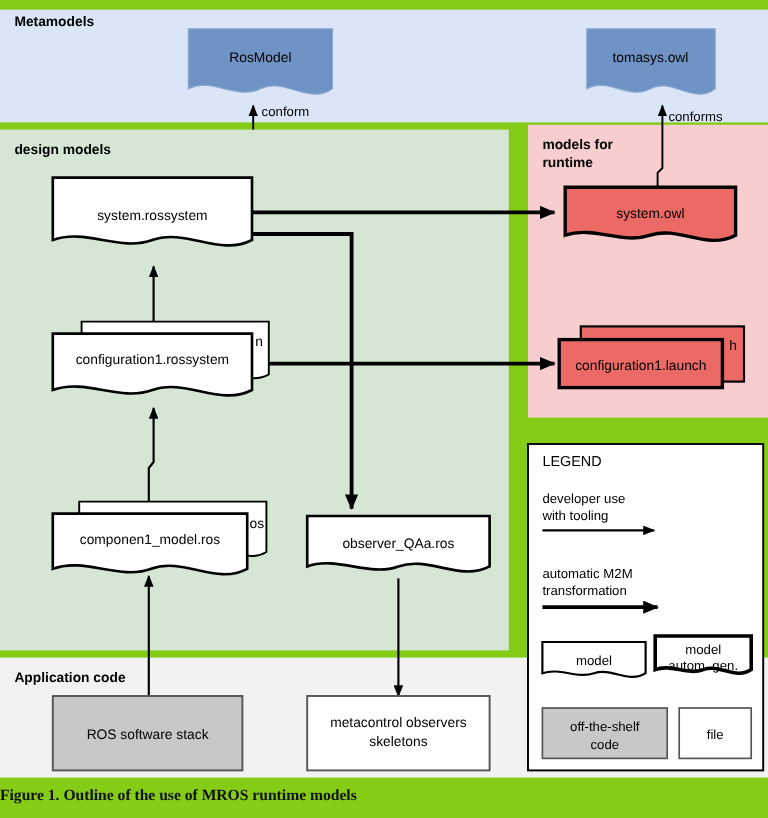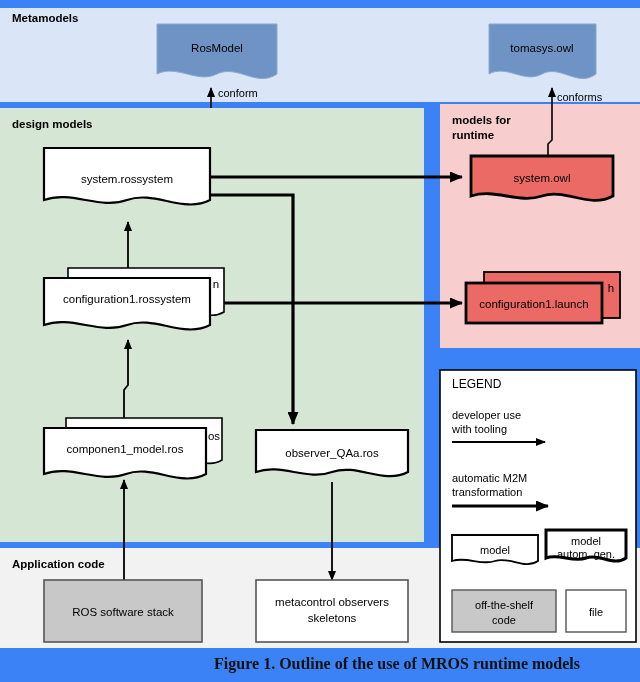--- a/index.html
+++ b/index.html
@@ -6,21 +6,21 @@
     margin: 0;
     padding: 0;
     background: #ffffff;
     font-family: "Liberation Sans", sans-serif;
   }
   #page {
     position: relative;
     width: 640px;
     height: 682px;
     overflow: hidden;
-    background: #3b82f6;
+    background: #84cc16;
   }
   #diagram-svg {
     position: absolute;
     left: 0;
     top: 0;
     width: 640px;
     height: 682px;
   }
   .band-label {
     font-weight: bold;
@@ -44,24 +44,24 @@
   .legend-box-text {
     font-size: 11px;
     fill: #000000;
     text-anchor: middle;
   }
   .caption {
     position: absolute;
     left: 0;
     top: 655px;
     width: 580px;
-    text-align: right;
+    text-align: left;
     font-family: "Liberation Serif", serif;
     font-weight: bold;
-    font-size: 16px;
+    font-size: 13px;
     color: #111111;
     white-space: nowrap;
     overflow: hidden;
   }
 </style>
 </head>
 <body>
 
 <div id="page">
 

